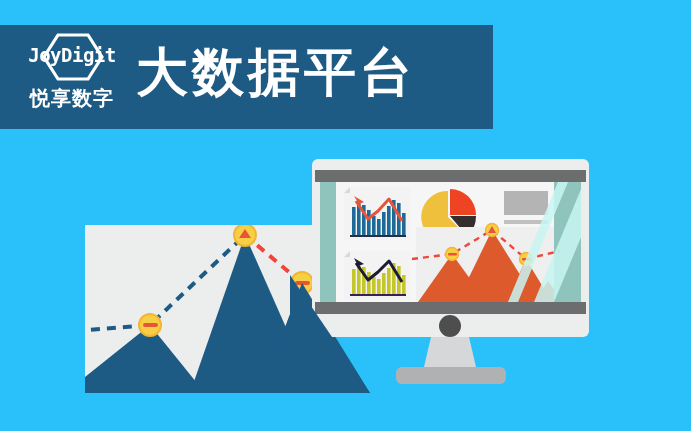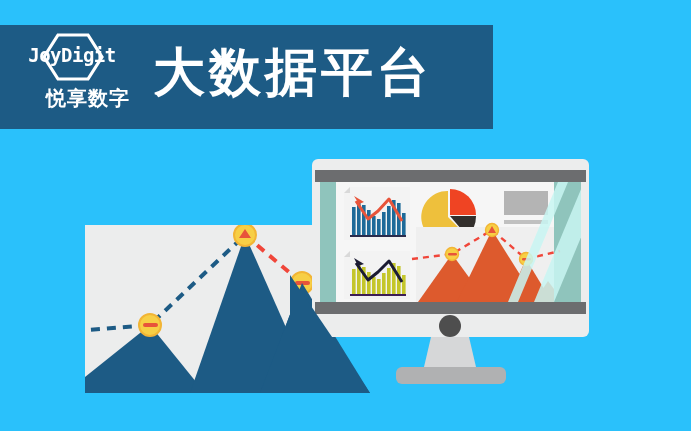--- a/index.html
+++ b/index.html
@@ -36,32 +36,32 @@
     width: 108px;
     text-align: center;
     color: #ffffff;
     font-size: 19px;
     font-weight: bold;
     letter-spacing: -0.5px;
     font-family: "DejaVu Sans Mono", monospace;
     white-space: nowrap;
   }
   #logo-sub {
-    left: 16px; top: 52px;
+    left: 0px; top: 52px;
     width: 108px;
     text-align: center;
     color: #ffffff;
     font-size: 20px;
     font-weight: bold;
     letter-spacing: 1px;
     font-family: "DejaVu Sans", sans-serif;
     white-space: nowrap;
   }
   #banner-title {
-    left: 153px; top: 44px;
+    left: 136px; top: 44px;
     color: #ffffff;
     font-size: 52px;
     font-weight: bold;
     letter-spacing: 4px;
     line-height: 56px;
     font-family: "DejaVu Sans", sans-serif;
     white-space: nowrap;
   }
 
   

